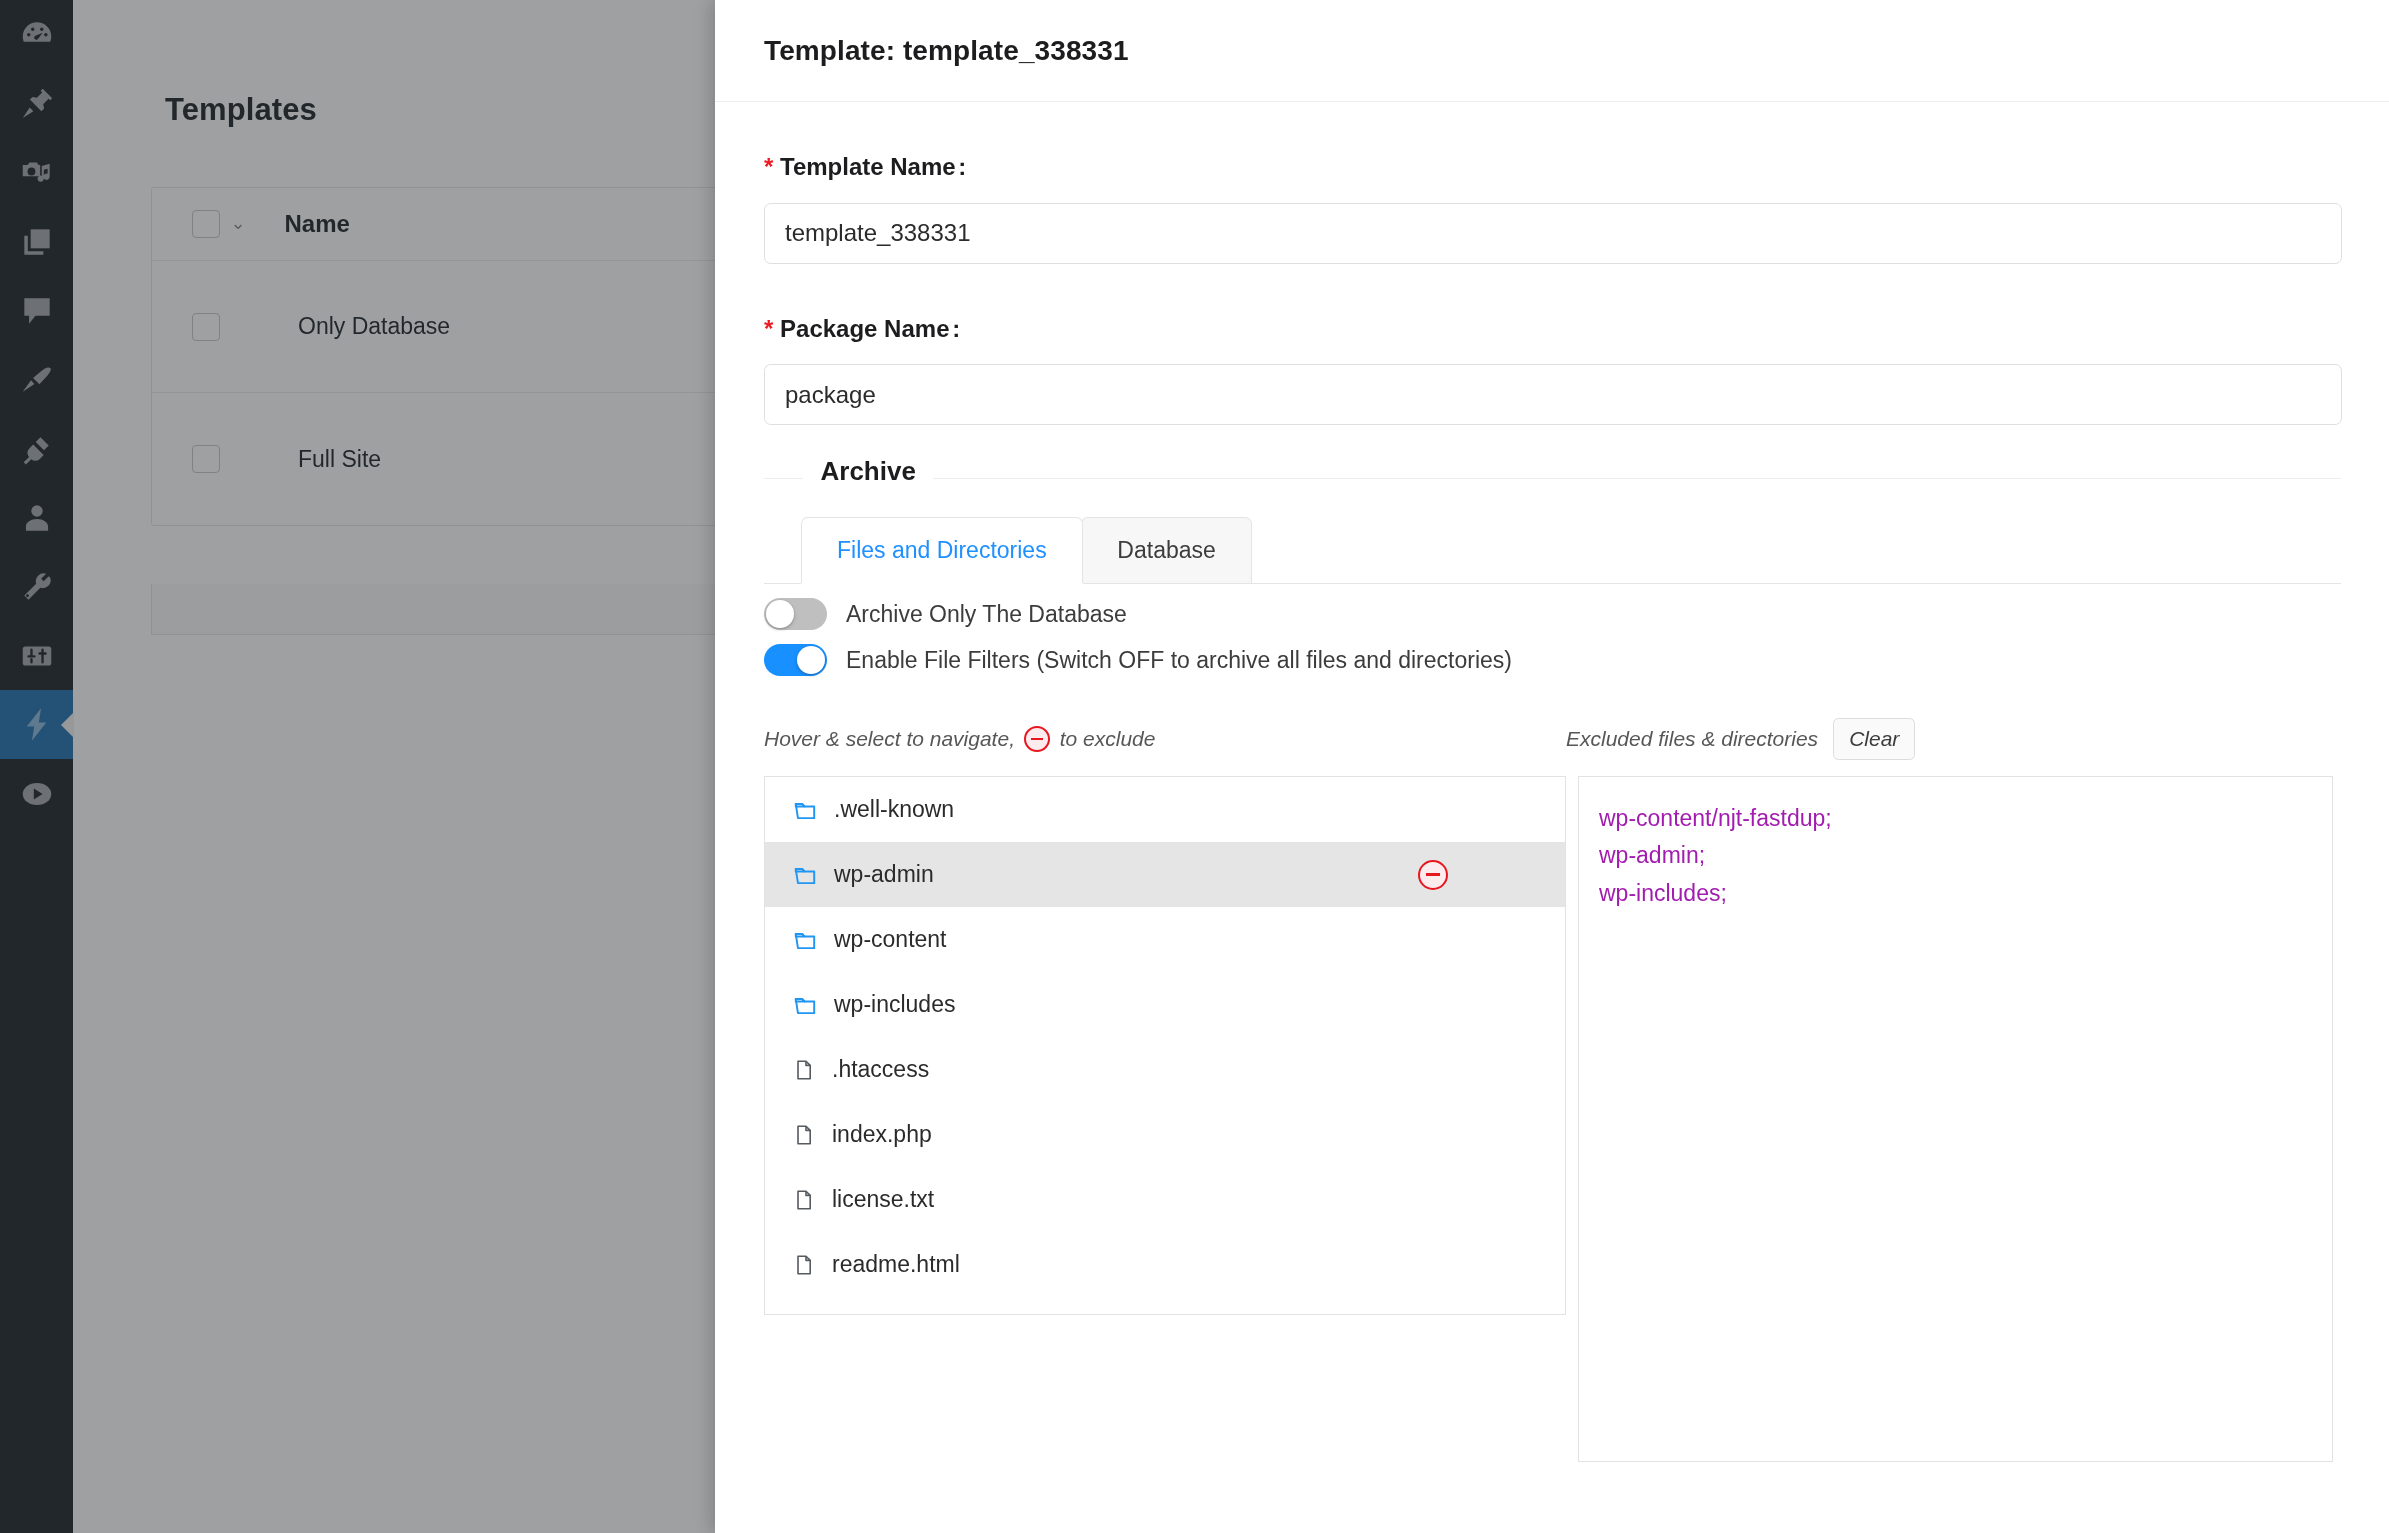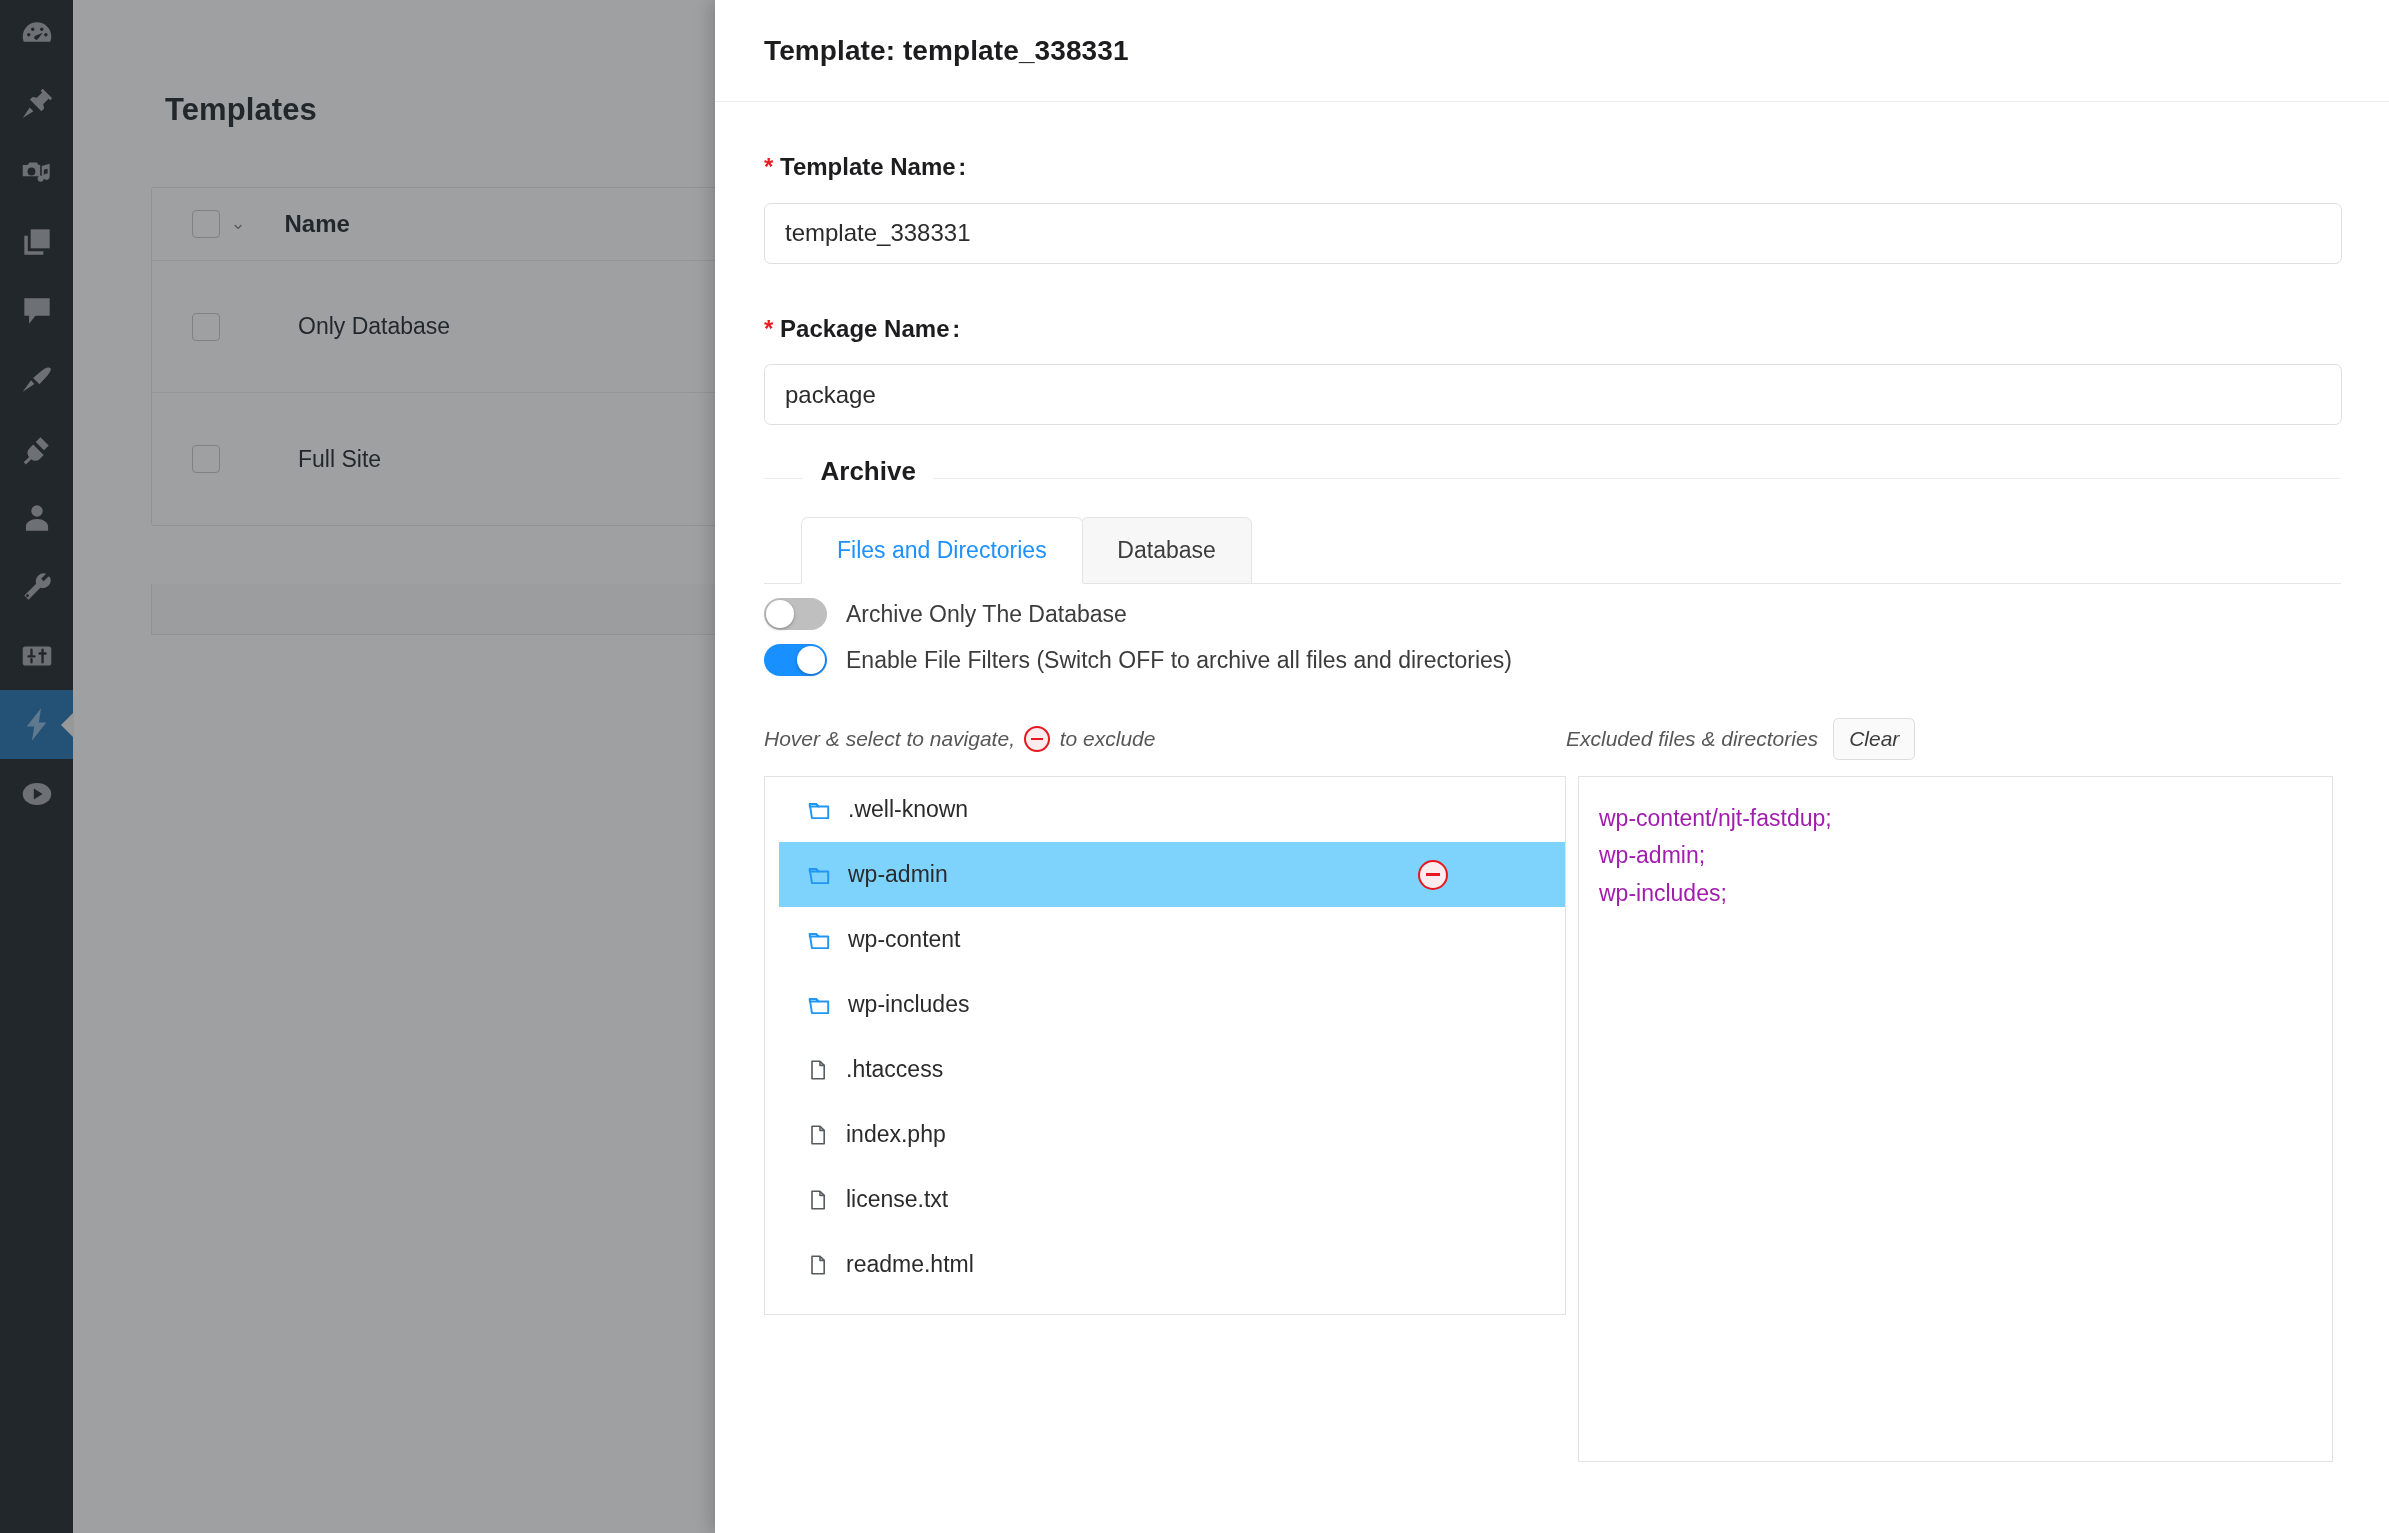--- a/index.html
+++ b/index.html
@@ -235,40 +235,39 @@
     cursor: pointer;
   }
 
   
   .panes { display: flex; margin-top: 16px; gap: 12px; }
   .file-pane {
     width: 802px; height: 539px;
     border: 1.3px solid #e2e2e2;
     background: #ffffff;
     overflow: hidden;
-    padding-left: 14px;
   }
   .excl-pane {
     width: 755px; height: 686px;
     border: 1.3px solid #e2e2e2;
     background: #ffffff;
     padding: 23px 20px;
     font-size: 23px; color: #a21caf;
     line-height: 1.62;
     overflow: hidden;
   }
 
   .file-item {
     height: 65px;
     display: flex; align-items: center;
     padding: 0 23px 0 27px;
     font-size: 23px; color: #2b2b2b;
     cursor: pointer;
   }
-  .file-item.selected { background: #7dd3fc; }
+  .file-item.selected { background: #e5e5e5; }
   .file-item .fi-icon { flex: 0 0 auto; margin-right: 16px; display: flex; }
   .file-item .fi-name { flex: 1 1 auto; }
   .fi-minus {
     width: 30px; height: 30px; border-radius: 50%;
     border: 2.7px solid #e8161f; background: #fdeced;
     display: flex; align-items: center; justify-content: center;
     flex: 0 0 auto;
     margin-right: 94px;
   }
   .fi-minus::before {

